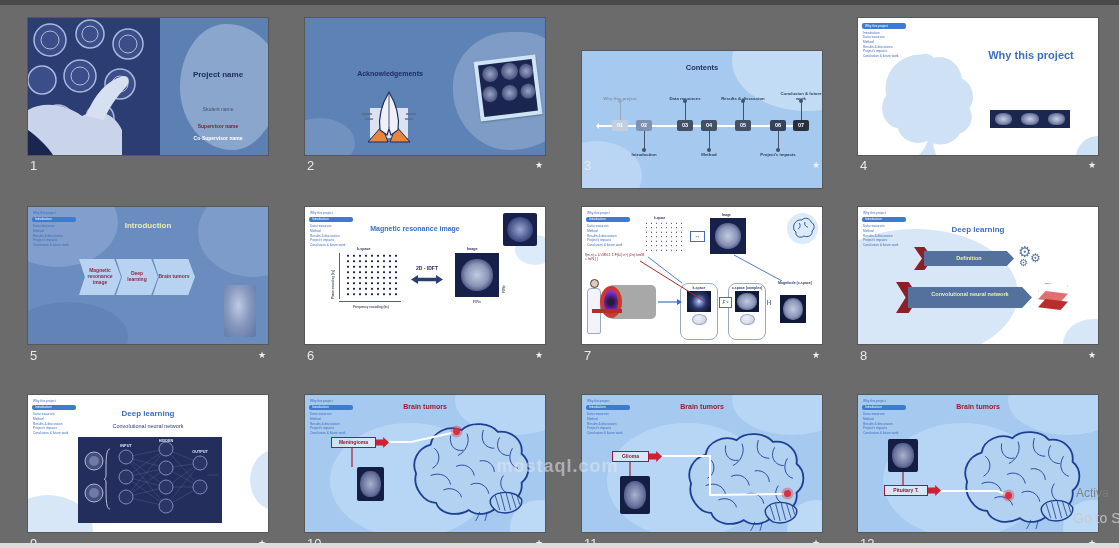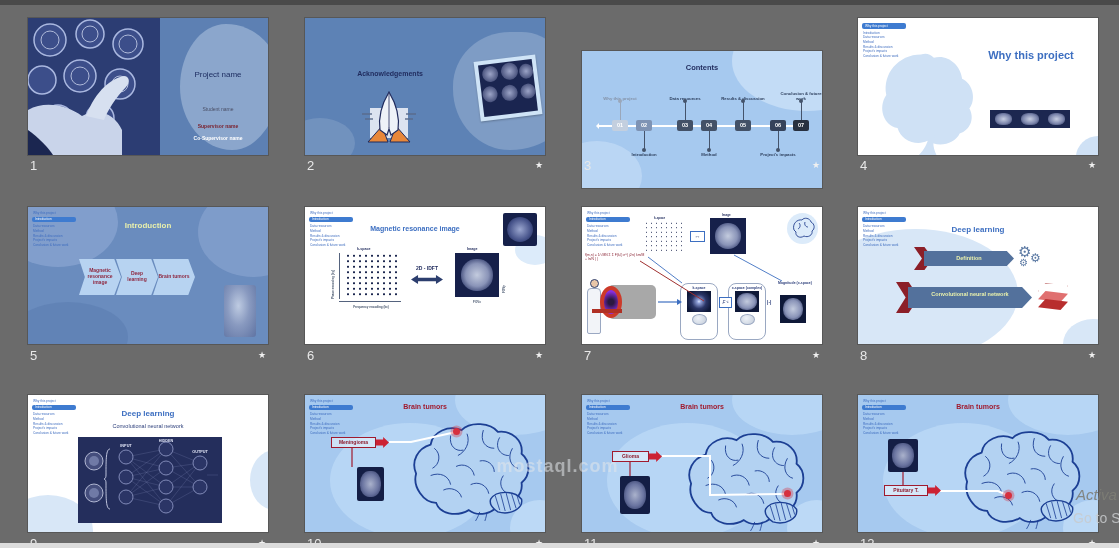--- a/index.html
+++ b/index.html
@@ -21,21 +21,21 @@
   .mn-item.active { background:#3e7bd0; color:#fff; border-radius:2px; width:44px;
     padding:0.5px 3px; margin:1px 0 2px 0; }
 
   .blob { position:absolute; border-radius:50%; }
 
   
   .s1-right { position:absolute; left:132px; top:0; width:108px; height:137px; background:#5d80b3; }
   .s1-blob { position:absolute; left:152px; top:6px; width:100px; height:126px; background:#8ba6cc;
     border-radius:46% 54% 48% 52%/50% 44% 56% 50%; }
   .s1-title { position:absolute; left:140px; top:52px; width:100px; text-align:center;
-    font-size:8px; font-weight:normal; color:#1a2a5e; }
+    font-size:8px; font-weight:bold; color:#1a2a5e; }
   .s1-student { position:absolute; left:140px; top:88px; width:100px; text-align:center;
     font-size:5px; color:#4a4f66; }
   .s1-sup { position:absolute; left:140px; top:105px; width:100px; text-align:center;
     font-size:5px; font-weight:bold; color:#7a1f2b; }
   .s1-cosup { position:absolute; left:140px; top:117px; width:100px; text-align:center;
     font-size:5px; font-weight:bold; color:#fff; }
 
   
   .s2 { background:#5d82b5; }
   .s2-blob { position:absolute; left:148px; top:14px; width:120px; height:118px; background:#7e9cc5;
@@ -201,22 +201,22 @@
     box-shadow:0 0 0 2.5px rgba(214,48,63,.35); z-index:5; }
   .mrithumb { position:absolute; background:#141e45; border-radius:2px; z-index:4; }
   .mrithumb:after { content:""; position:absolute; inset:12%;
     background:radial-gradient(ellipse,#aab2cc 0%,#6a74a0 55%,#232d58 100%); border-radius:45%; }
   .btline { position:absolute; inset:0; z-index:3; pointer-events:none; }
 
   .wm { position:absolute; left:455px; top:460px; width:205px; text-align:center;
     color:rgba(226,229,233,.55); z-index:50; pointer-events:none; }
   .wm-ar { font-size:40px; font-weight:bold; line-height:1.1; }
   .wm-la { font-size:18px; font-weight:bold; margin-top:-4px; letter-spacing:1px; }
-  .act1 { position:absolute; left:1076px; top:486px; font-size:15px; color:rgba(125,125,118,.9);
-    z-index:51; white-space:nowrap;font-style:italic; }
+  .act1 { position:absolute; left:1076px; top:486px; font-size:12px; color:rgba(125,125,118,.9);
+    z-index:51; white-space:nowrap; }
   .act2 { position:absolute; left:1073px; top:510px; font-size:14px; color:rgba(200,202,205,.85);
     z-index:51; white-space:nowrap; }
 </style>
 </head>
 <body>
 
 <div class="topbar"></div>
 
 <div class="slide" style="left:28px;top:18px;">
   <svg width="132" height="137" style="position:absolute;left:0;top:0">

